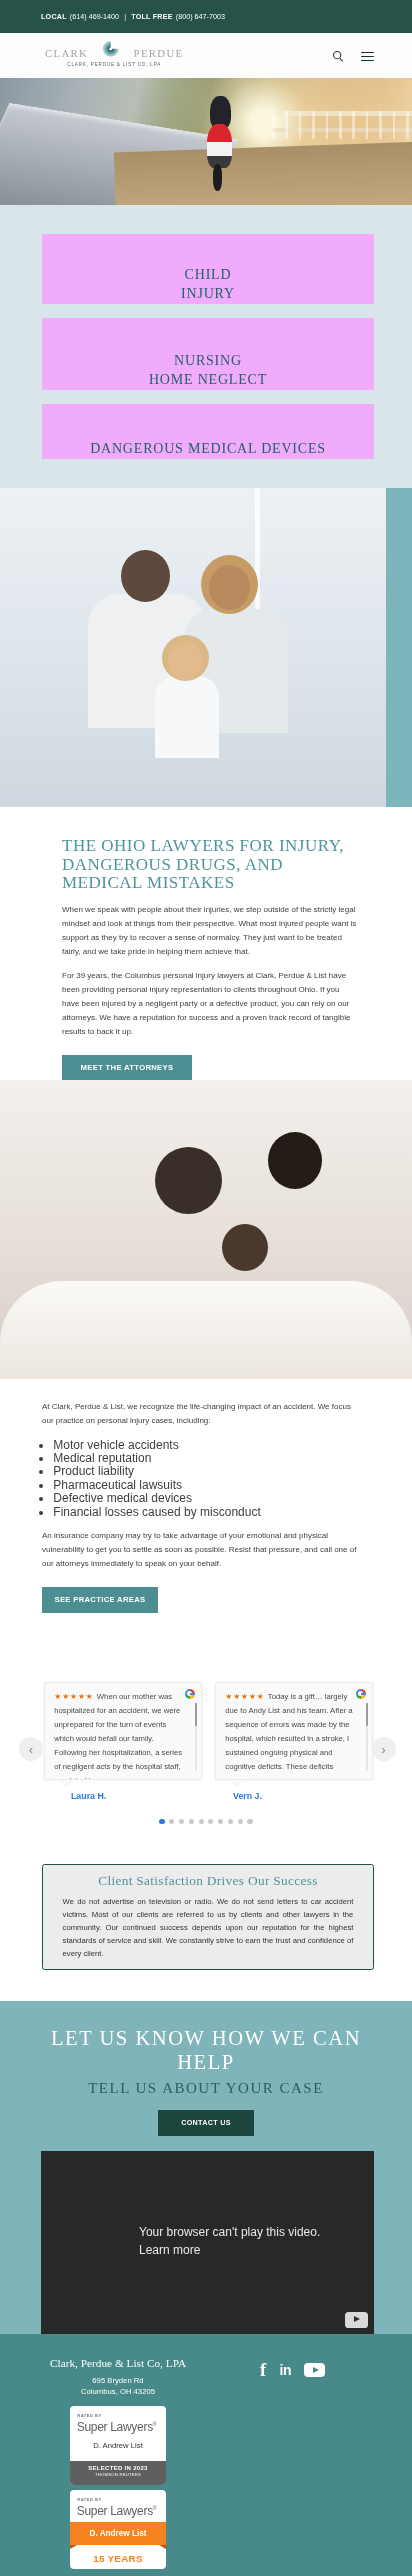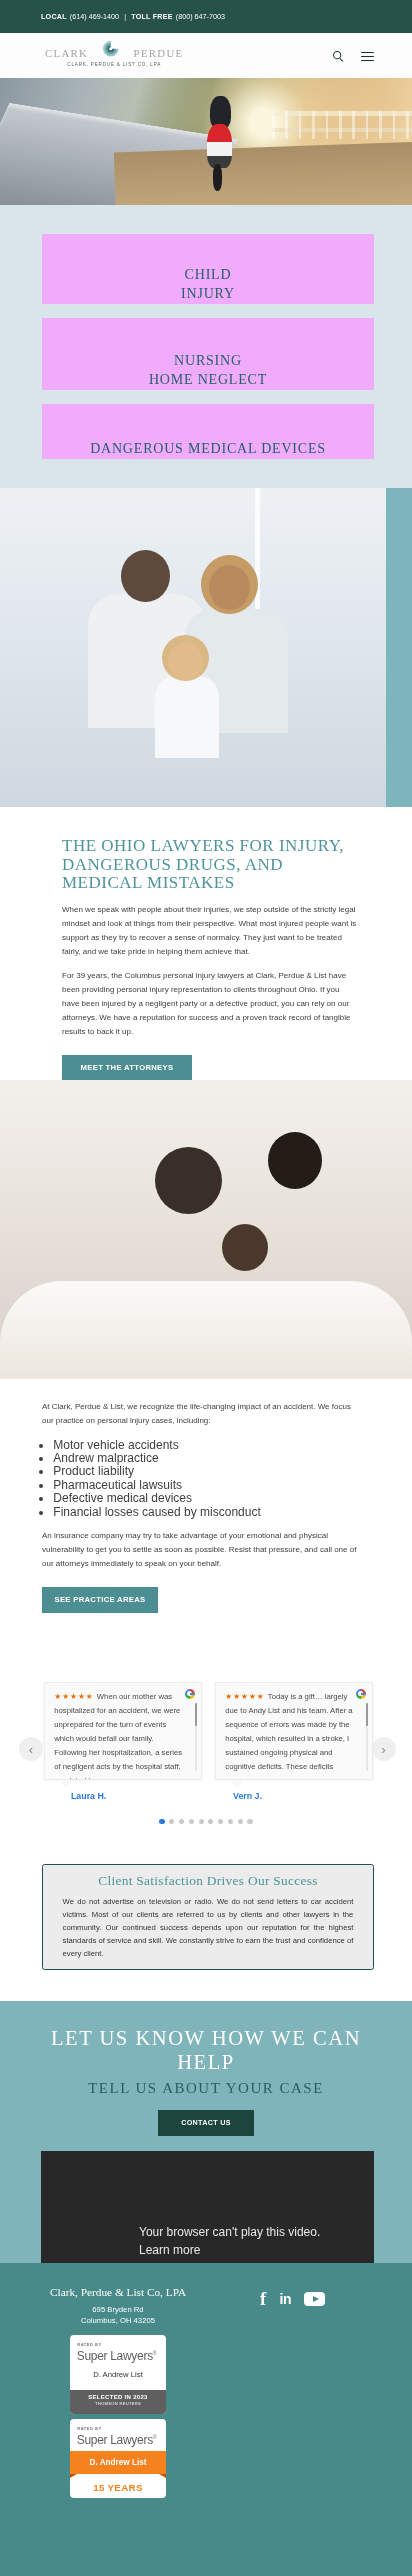--- a/index.html
+++ b/index.html
@@ -110,21 +110,21 @@
   .dots span.active { background:#2779e0; }
 
   
   .clientwrap { height:137px; background:#fff; position:relative; }
   .clientbox { position:absolute; left:42px; width:332px; top:0; height:106px; background:#ececec;
     border:1px solid #1f4f4a; border-radius:2.6px; padding:8.2px 19.6px 0; }
   .clientbox h3 { font-family:"Liberation Serif", serif; color:#4f949b; font-weight:normal; font-size:13.4px; letter-spacing:0.3px; text-align:center; }
   .clientbox p { margin-top:6.2px; font-size:7.7px; line-height:13px; color:#333; text-align:justify; }
 
   
-  .cta { height:262px; background:#80b4bb; text-align:center; }
+  .cta { height:333px; background:#80b4bb; text-align:center; }
   .cta h2 { font-family:"Liberation Serif", serif; color:#fff; font-weight:normal; font-size:20.6px; letter-spacing:1.5px; line-height:1.18; width:330px; margin:0 auto; padding-top:25px; }
   .cta h3 { font-family:"Liberation Serif", serif; color:#2a5e63; font-weight:normal; font-size:15px; letter-spacing:1.5px; margin-top:5px; }
   .btn-dark { width:96px; height:26px; background:#1c453d; color:#fff; border:none; font-weight:bold; font-size:7.2px; letter-spacing:0.3px; cursor:pointer; display:flex; align-items:center; justify-content:center; margin:13.4px auto 0; font-family:"Liberation Sans", sans-serif; }
   .video { margin:15px 0 0 41px; width:333px; height:185px; background:#282828; position:relative; text-align:left; cursor:pointer; }
   .vmsg { position:absolute; left:98px; top:74px; color:#e9e9e9; font-size:12px; }
   .vlink { position:absolute; left:98px; top:92px; color:#e9e9e9; font-size:12px; cursor:pointer; }
   .vbtn { position:absolute; right:6.2px; bottom:8.2px; width:23px; height:15.5px; background:#d9d9d9; border-radius:3.6px; cursor:pointer; }
   .vbtn::after { content:''; position:absolute; left:8.8px; top:4.1px; border-left:6.2px solid #2e2e2e; border-top:3.6px solid transparent; border-bottom:3.6px solid transparent; }
 
   
@@ -245,21 +245,21 @@
     <div class="bed"></div>
     <div class="blob mom2"></div>
       <div class="blob dad2"></div>
       <div class="blob kid2"></div>
   </div>
 
   <section class="sec sec2">
     <p>At Clark, Perdue &amp; List, we recognize the life-changing impact of an accident. We focus our practice on personal injury cases, including:</p>
     <ul class="bullets">
       <li>Motor vehicle accidents</li>
-      <li>Andrew malpractice</li>
+      <li>Medical reputation</li>
       <li>Product liability</li>
       <li>Pharmaceutical lawsuits</li>
       <li>Defective medical devices</li>
       <li>Financial losses caused by misconduct</li>
     </ul>
     <p>An insurance company may try to take advantage of your emotional and physical vulnerability to get you to settle as soon as possible. Resist that pressure, and call one of our attorneys immediately to speak on your behalf.</p>
     <button class="btn-teal">SEE PRACTICE AREAS</button>
   </section>
 
   <section class="reviews">

